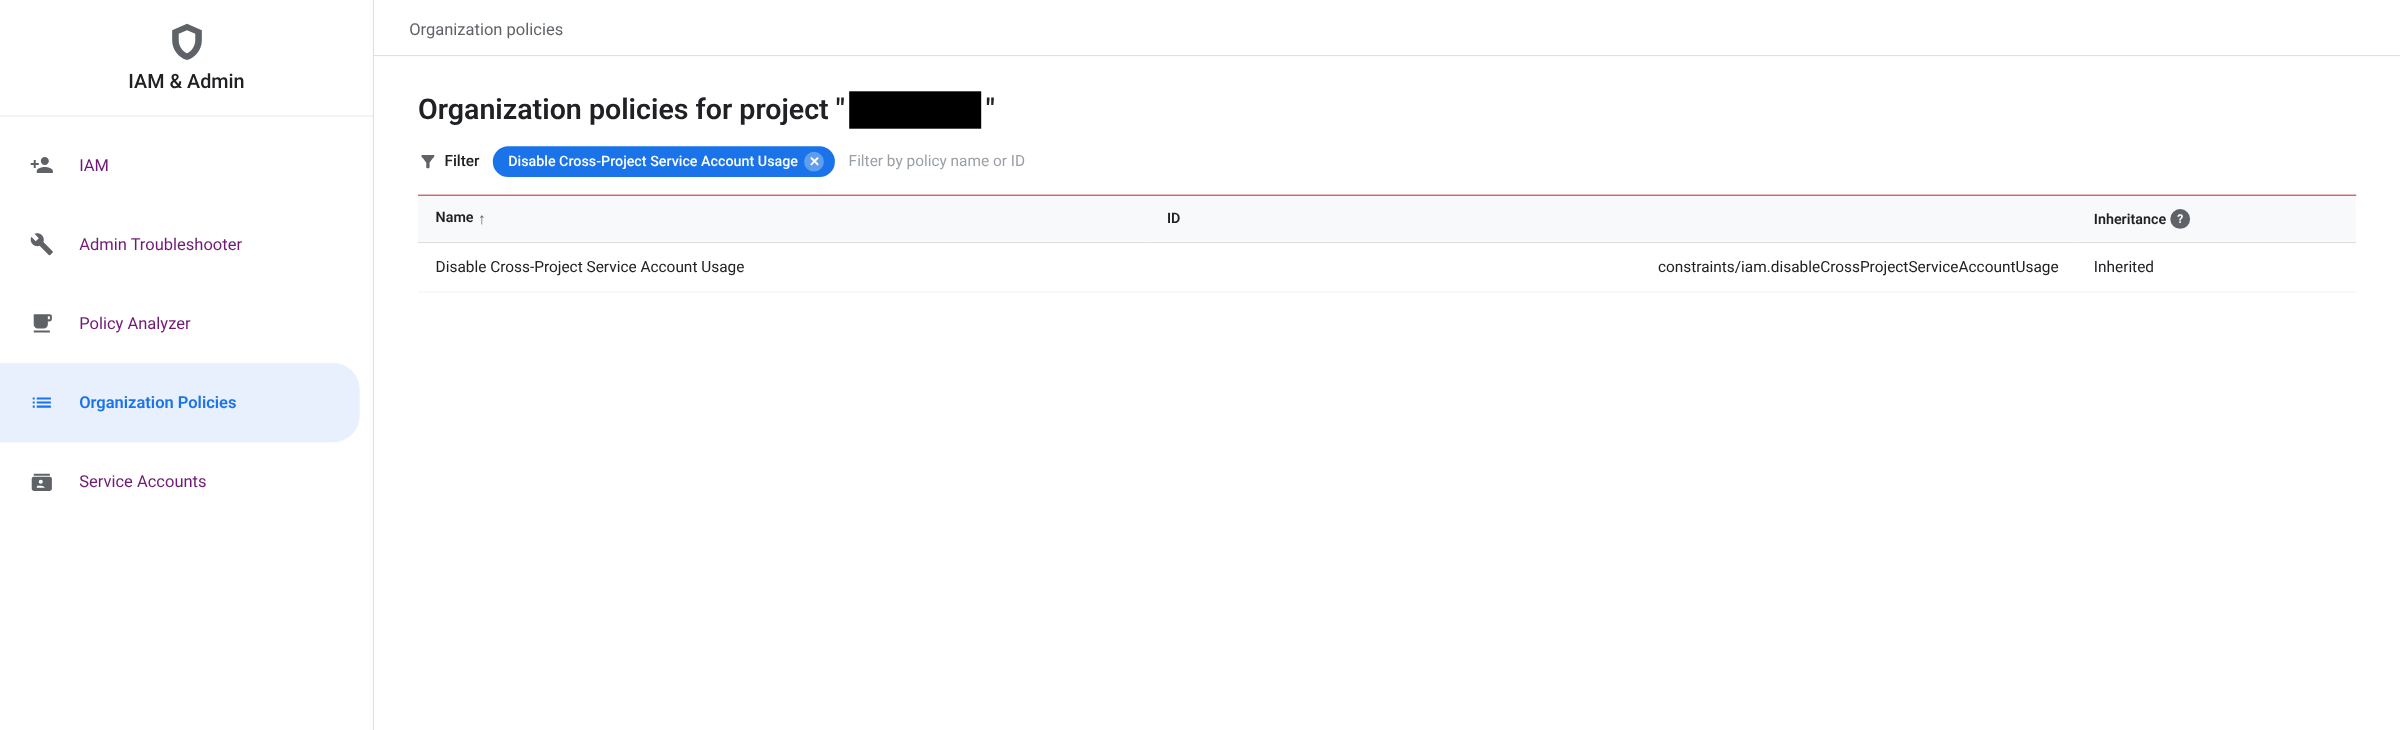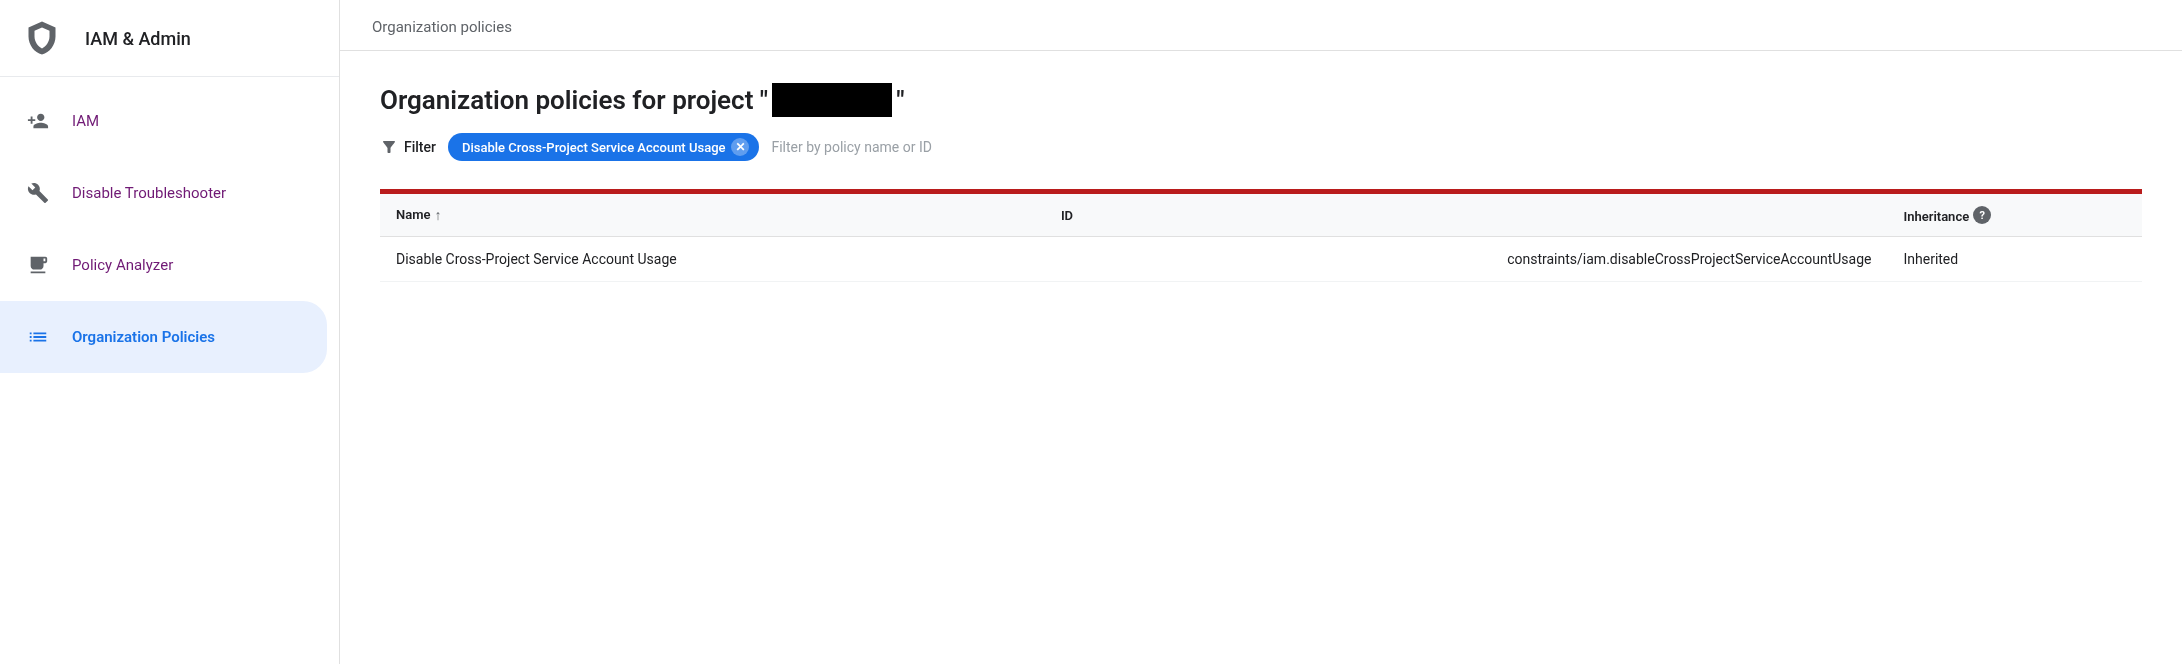--- a/index.html
+++ b/index.html
@@ -13,21 +13,22 @@
       border-right: 1px solid #e0e0e0;
       display: flex;
       flex-direction: column;
       height: 100%;
     }
     .sidebar-header {
       display: flex;
       align-items: center;
       padding: 20px 24px;
       border-bottom: 1px solid #e8eaed;
-      gap: 25px;
+      gap: 8px;
+      flex-direction: column;
     }
     .sidebar-header-icon {
       width: 36px;
       height: 36px;
       display: flex;
       align-items: center;
       justify-content: center;
     }
     .sidebar-header-title {
       font-size: 18px;
@@ -124,22 +125,22 @@
       line-height: 1.6;
       margin-bottom: 28px;
     }
 
     
     .filter-bar {
       display: flex;
       align-items: center;
       gap: 12px;
       margin-bottom: 0;
-      padding-bottom: 28px;
-      border-bottom: 5px solid #b91c1c;
+      padding-bottom: 16px;
+      border-bottom: 1px solid #b91c1c;
     }
     .filter-icon-label {
       display: flex;
       align-items: center;
       gap: 6px;
       font-size: 14px;
       color: #202124;
       font-weight: 500;
     }
     .filter-chip {
@@ -244,41 +245,49 @@
       <span class="sidebar-item-label">IAM</span>
     </div>
 
 
     <div class="sidebar-item">
       <div class="sidebar-icon">
         <svg viewBox="0 0 24 24" width="22" height="22">
           <path d="M22.7 19l-9.1-9.1c.9-2.3.4-5-1.5-6.9-2-2-5-2.4-7.4-1.3L9 6 6 9 1.6 4.7C.4 7.1.9 10.1 2.9 12.1c1.9 1.9 4.6 2.4 6.9 1.5l9.1 9.1c.4.4 1 .4 1.4 0l2.3-2.3c.5-.4.5-1.1.1-1.4z"></path>
         </svg>
       </div>
-      <span class="sidebar-item-label">Disable Troubleshooter</span>
+      <span class="sidebar-item-label">Admin Troubleshooter</span>
     </div>
 
     <div class="sidebar-item">
       <div class="sidebar-icon">
         <svg viewBox="0 0 24 24" width="22" height="22">
           <path d="M20 3H4v10c0 2.21 1.79 4 4 4h6c2.21 0 4-1.79 4-4v-3h2c1.11 0 2-.89 2-2V5c0-1.11-.89-2-2-2zm0 5h-2V5h2v3zM4 19h16v2H4z"></path>
         </svg>
       </div>
       <span class="sidebar-item-label">Policy Analyzer</span>
     </div>
 
     <div class="sidebar-item active">
       <div class="sidebar-icon">
         <svg viewBox="0 0 24 24" width="22" height="22" fill="#1a73e8">
           <path d="M3 13h2v-2H3v2zm0 4h2v-2H3v2zm0-8h2V7H3v2zm4 4h14v-2H7v2zm0 4h14v-2H7v2zM7 7v2h14V7H7z"></path>
         </svg>
       </div>
       <span class="sidebar-item-label">Organization Policies</span>
     </div>
 
+    <div class="sidebar-item">
+      <div class="sidebar-icon">
+        <svg viewBox="0 0 24 24" width="22" height="22">
+          <path d="M20 7H4c-1.1 0-2 .9-2 2v10c0 1.1.9 2 2 2h16c1.1 0 2-.9 2-2V9c0-1.1-.9-2-2-2zm-9 3c1.1 0 2 .9 2 2s-.9 2-2 2-2-.9-2-2 .9-2 2-2zm4 8H7v-.57c0-.81.48-1.53 1.22-1.85C9.07 16.21 10 16 11 16s1.93.21 2.78.58c.74.32 1.22 1.04 1.22 1.85V18zM20 4H4v2h16V4z"></path>
+        </svg>
+      </div>
+      <span class="sidebar-item-label">Service Accounts</span>
+    </div>
 
 
   </div>
 </div>
 
 <div class="main-content">
   <div class="main-header">
     <span class="main-header-title">Organization policies</span>
   </div>
 

